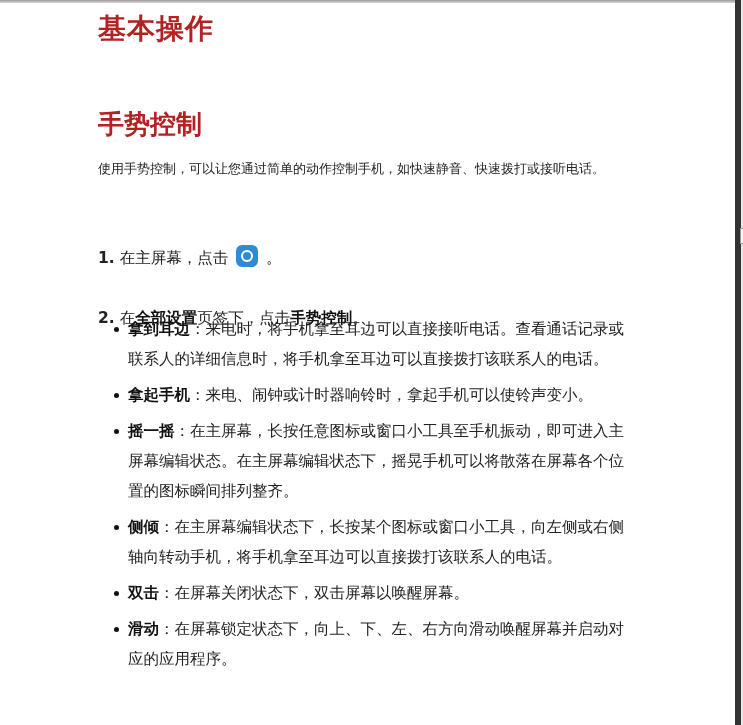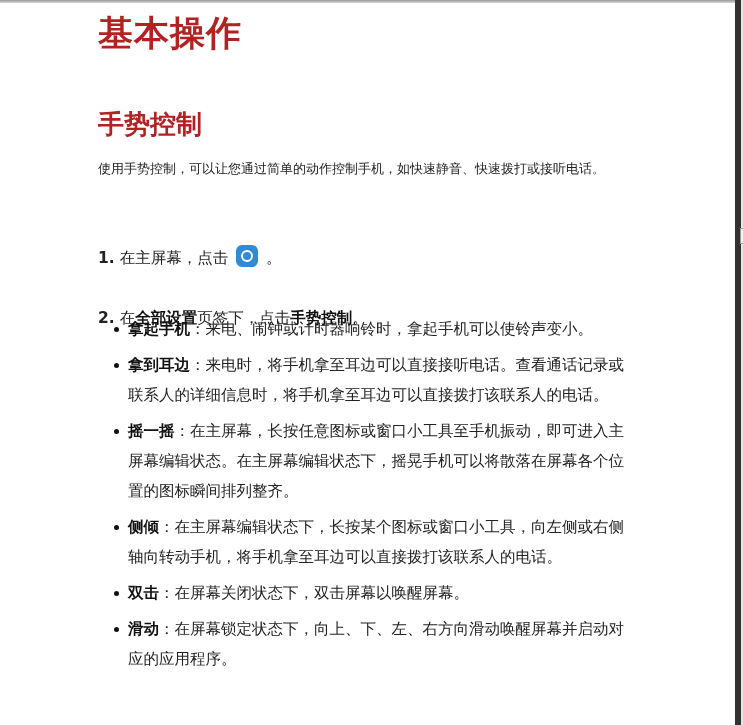--- a/index.html
+++ b/index.html
@@ -19,21 +19,21 @@
   .right-edge {
     position: absolute; top: 0; right: 0; width: 2px; height: 725px; background: #e8e8e8;
   }
   .edge-mark {
     position: absolute; right: 0; top: 228px; width: 2px; height: 14px;
     border: 1px solid #9a9a9a; border-right: none; background: #f4f4f4;
   }
   .page { position: absolute; left: 98px; top: 0; width: 550px; }
   h1 {
     margin: 0; position: absolute; top: 10px; left: 0;
-    font-size: 35px; font-weight: bold; color: #b22222; letter-spacing: 1px;
+    font-size: 28px; font-weight: bold; color: #b22222; letter-spacing: 1px;
   }
   h2 {
     margin: 0; position: absolute; top: 107px; left: 0;
     font-size: 26px; font-weight: bold; color: #b22222;
   }
   .intro {
     position: absolute; top: 155px; left: 0; width: 545px;
     font-size: 13px; line-height: 27px;
   }
   .steps { position: absolute; top: 216px; left: 0; width: 545px; font-size: 15.5px; }
@@ -75,20 +75,20 @@
       <span class="gear"></span>
       <span>。</span>
     </div>
     <div class="step">
       <span class="num">2.</span>
       <span>在</span><b>全部设置</b><span>页签下，点击</span><b>手势控制</b><span>。</span>
     </div>
   </div>
 
   <div class="bullets">
+    <div class="bullet"><b>拿到耳边</b><span>：来电时，将手机拿至耳边可以直接接听电话。查看通话记录或联系人的详细信息时，将手机拿至耳边可以直接拨打该联系人的电话。</span></div>
     <div class="bullet"><b>拿起手机</b><span>：来电、闹钟或计时器响铃时，拿起手机可以使铃声变小。</span></div>
-    <div class="bullet"><b>拿到耳边</b><span>：来电时，将手机拿至耳边可以直接接听电话。查看通话记录或联系人的详细信息时，将手机拿至耳边可以直接拨打该联系人的电话。</span></div>
     <div class="bullet"><b>摇一摇</b><span>：在主屏幕，长按任意图标或窗口小工具至手机振动，即可进入主屏幕编辑状态。在主屏幕编辑状态下，摇晃手机可以将散落在屏幕各个位置的图标瞬间排列整齐。</span></div>
     <div class="bullet"><b>侧倾</b><span>：在主屏幕编辑状态下，长按某个图标或窗口小工具，向左侧或右侧轴向转动手机，将手机拿至耳边可以直接拨打该联系人的电话。</span></div>
     <div class="bullet"><b>双击</b><span>：在屏幕关闭状态下，双击屏幕以唤醒屏幕。</span></div>
     <div class="bullet"><b>滑动</b><span>：在屏幕锁定状态下，向上、下、左、右方向滑动唤醒屏幕并启动对应的应用程序。</span></div>
   </div>
 </div>
 
 </body></html>

